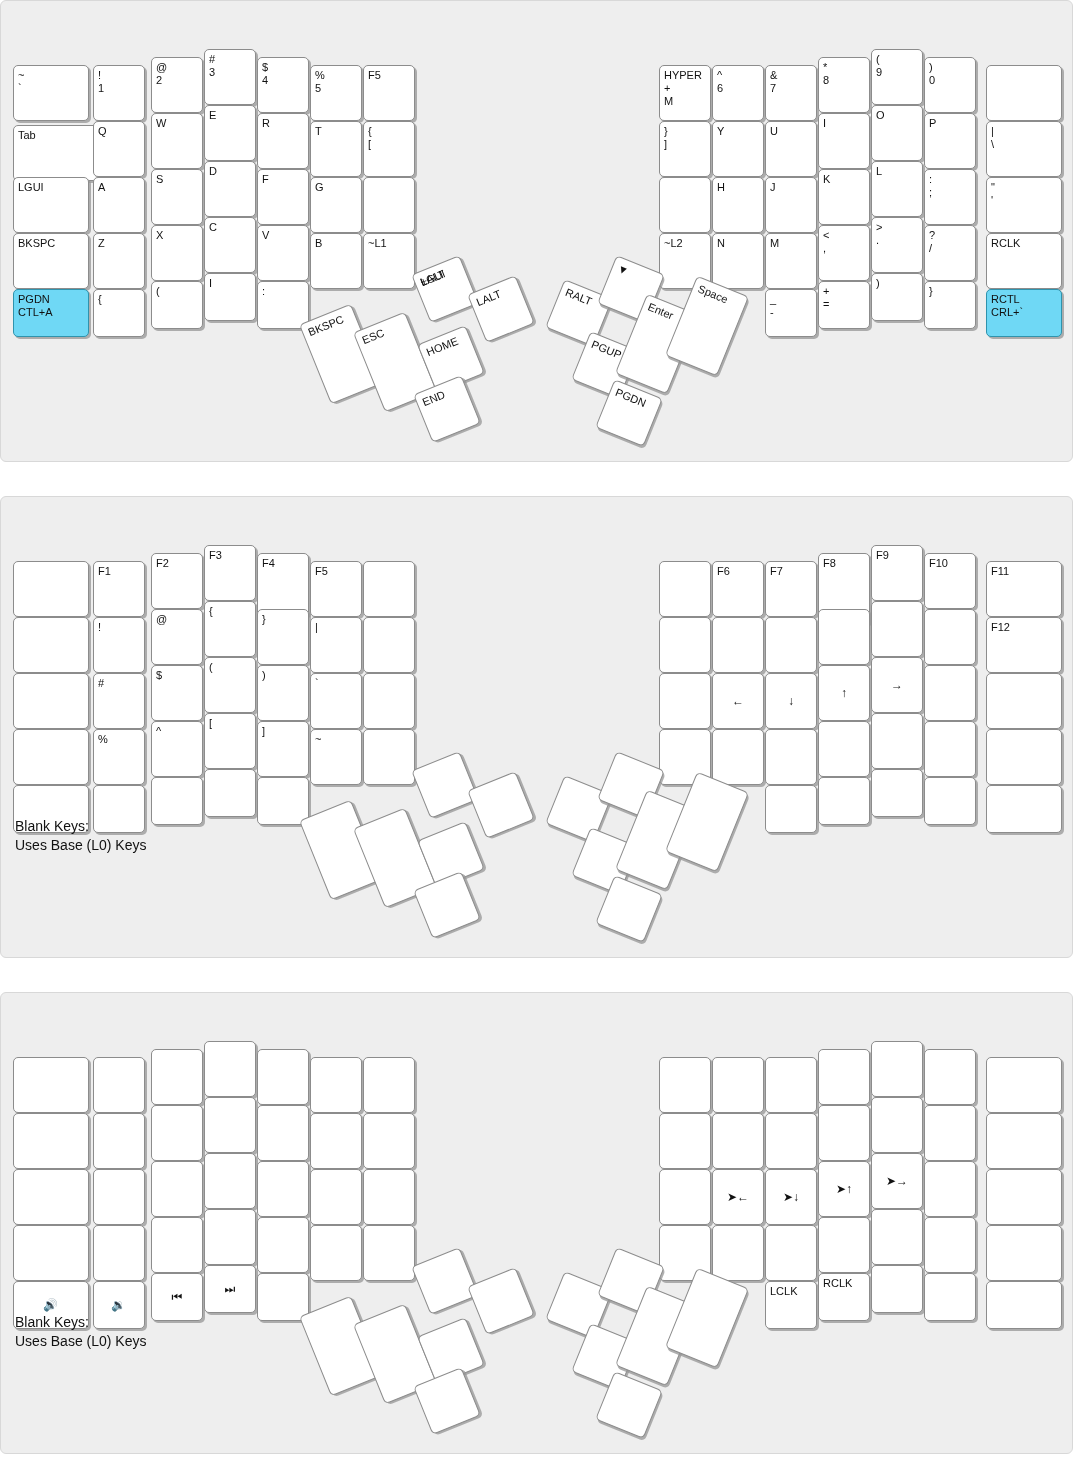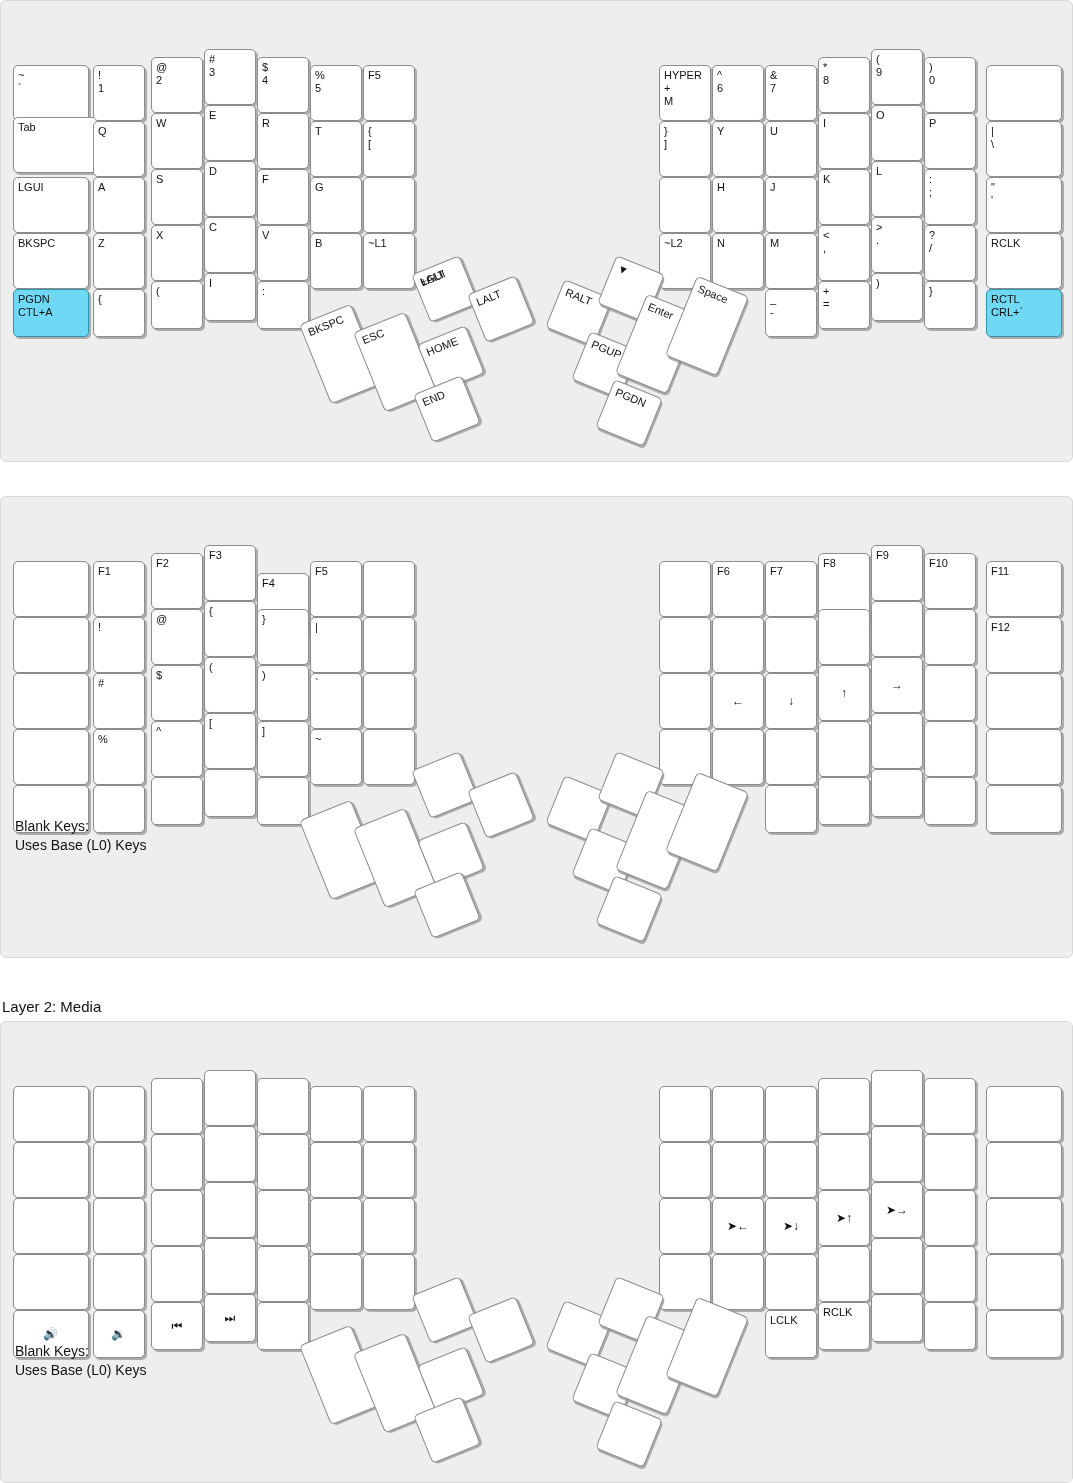--- a/index.html
+++ b/index.html
@@ -23,21 +23,21 @@
 </head>
 <body>
 
 <div id="root">
     <div class="layer-panel" style="height: 460px; width: 1071px;">
       <div class="kbd" style="position: absolute; left: 0px; top: 0px; width: 1071px; height: 460px;">
         <div class="key" style="width: 76px; height: 56px; left: 12px; top: 64px;">
           <span class="lg l1">~</span>
           <span class="lg l2">`</span>
         </div>
-        <div class="key" style="width: 96px; height: 56px; left: 12px; top: 116px;">
+        <div class="key" style="width: 96px; height: 56px; left: 12px; top: 124px;">
           <span class="lg l1">Tab</span>
         </div>
         <div class="key" style="width: 76px; height: 56px; left: 12px; top: 176px;">
           <span class="lg l1">LGUI</span>
         </div>
         <div class="key" style="width: 76px; height: 56px; left: 12px; top: 232px;">
           <span class="lg l1">BKSPC</span>
         </div>
         <div class="key blue" style="width: 76px; height: 48px; left: 12px; top: 288px;">
           <span class="lg l1">PGDN</span>
@@ -323,21 +323,21 @@
         <div class="key" style="width: 52px; height: 56px; left: 203px; top: 104px;">
           <span class="lg l1">{</span>
         </div>
         <div class="key" style="width: 52px; height: 56px; left: 203px; top: 160px;">
           <span class="lg l1">(</span>
         </div>
         <div class="key" style="width: 52px; height: 56px; left: 203px; top: 216px;">
           <span class="lg l1">[</span>
         </div>
         <div class="key" style="width: 52px; height: 48px; left: 203px; top: 272px;"></div>
-        <div class="key" style="width: 52px; height: 64px; left: 256px; top: 56px; margin-top: 20px;">
+        <div class="key" style="width: 52px; height: 64px; left: 256px; top: 56px;">
           <span class="lg l1">F4</span>
         </div>
         <div class="key" style="width: 52px; height: 56px; left: 256px; top: 112px;">
           <span class="lg l1">}</span>
         </div>
         <div class="key" style="width: 52px; height: 56px; left: 256px; top: 168px;">
           <span class="lg l1">)</span>
         </div>
         <div class="key" style="width: 52px; height: 56px; left: 256px; top: 224px;">
           <span class="lg l1">]</span>
@@ -424,21 +424,20 @@
         <div class="key thumb" style="width: 52px; height: 52px; left: 578px; top: 338px; transform: rotate(22deg);"></div>
         <div class="key thumb" style="width: 52px; height: 52px; left: 602px; top: 386px; transform: rotate(22deg);"></div>
         <div class="key thumb" style="width: 52px; height: 52px; left: 604px; top: 262px; transform: rotate(22deg);"></div>
         <div class="key thumb" style="width: 56px; height: 86px; left: 628px; top: 300px; transform: rotate(22deg);"></div>
         <div class="key thumb" style="width: 56px; height: 86px; left: 678px; top: 282px; transform: rotate(22deg);"></div>
         <div class="note" style="left: 14px; top: 320px;">Blank Keys:
 Uses Base (L0) Keys</div>
       </div>
     </div>
     <div style="height: 34px;"></div>
-    <div class="layer-title">Layer 2: Media</div>
     <div class="layer-panel" style="height: 460px; width: 1071px;">
       <div class="kbd" style="position: absolute; left: 0px; top: 0px; width: 1071px; height: 460px;">
         <div class="key" style="width: 76px; height: 56px; left: 12px; top: 64px;"></div>
         <div class="key" style="width: 76px; height: 56px; left: 12px; top: 120px;"></div>
         <div class="key" style="width: 76px; height: 56px; left: 12px; top: 176px;"></div>
         <div class="key" style="width: 76px; height: 56px; left: 12px; top: 232px;"></div>
         <div class="key center" style="width: 76px; height: 48px; left: 12px; top: 288px;">
           <span class="lg l1 glyph">🔊</span>
         </div>
         <div class="key" style="width: 52px; height: 56px; left: 92px; top: 64px;"></div>

